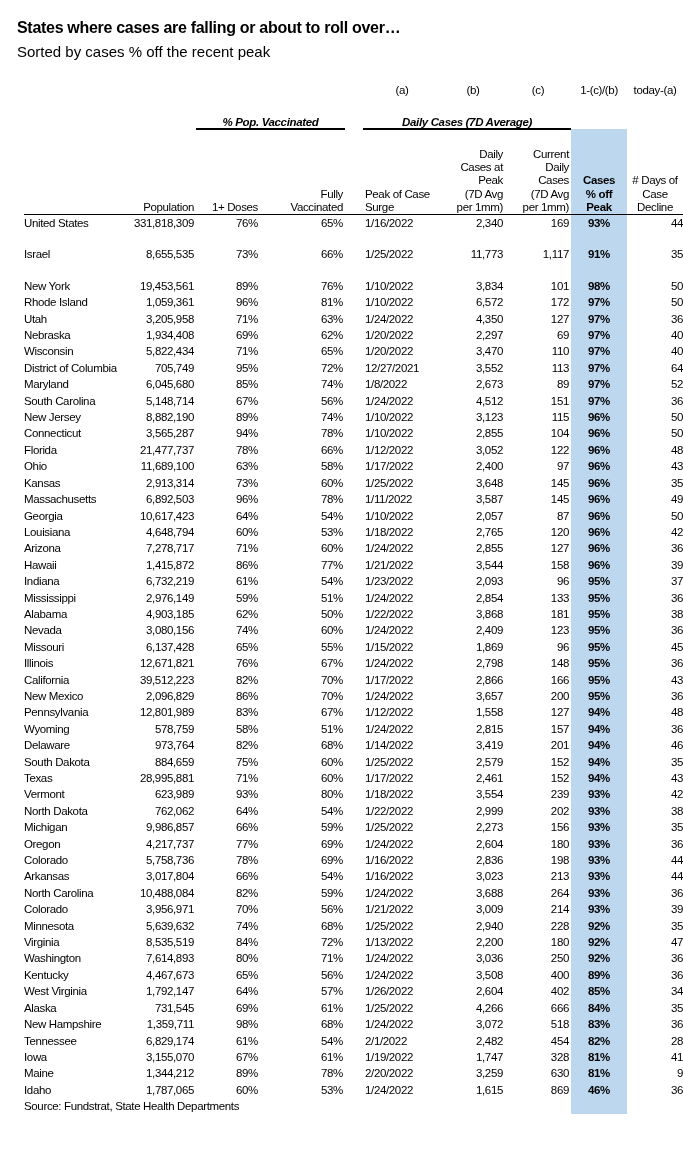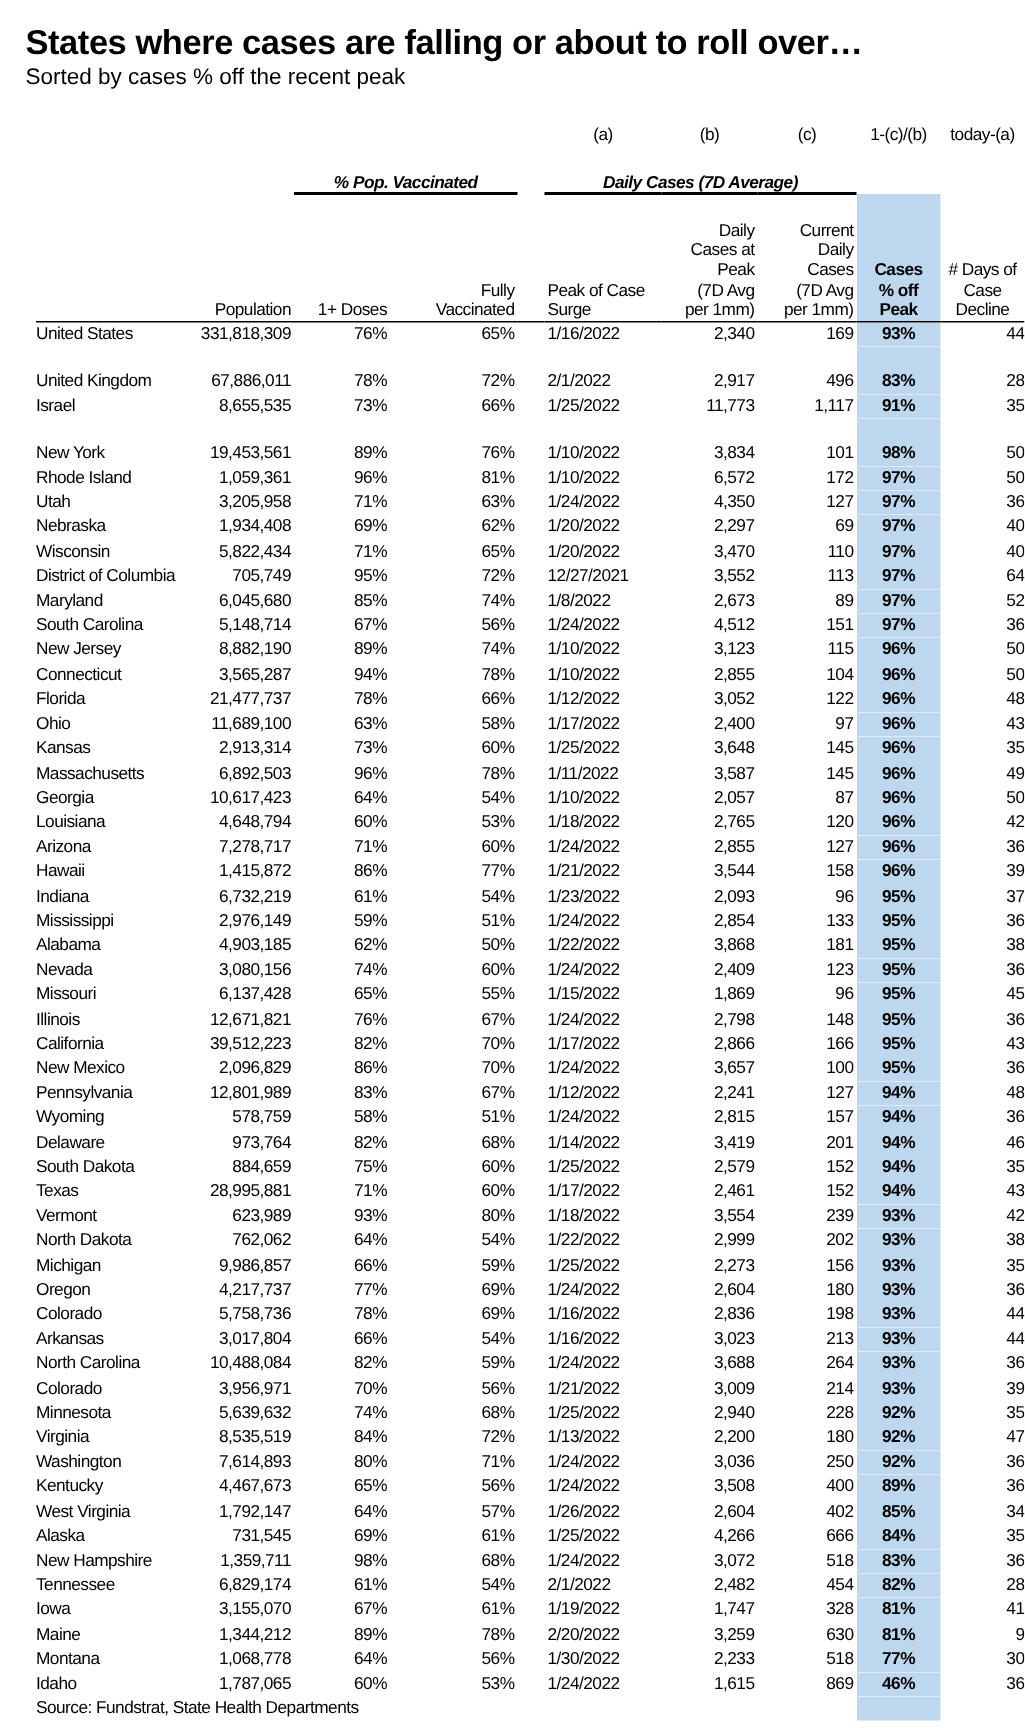--- a/index.html
+++ b/index.html
@@ -1,18 +1,18 @@
 <!DOCTYPE html>
 <html style="--hl: #BDD7EE;"><head>
 <meta charset="utf-8">
 <style>
   html,body{margin:0;padding:0;background:#fff;}
   body{width:683px;height:1152px;font-family:"Liberation Sans",sans-serif;color:#000;overflow:hidden;}
   .page{padding:14px 0 0 17px;}
-  .title{font-size:23px;font-weight:bold;margin:0;line-height:28px;letter-spacing:-0.3px;}
+  .title{font-size:16px;font-weight:bold;margin:0;line-height:28px;letter-spacing:-0.3px;}
   .subtitle{font-size:15px;line-height:20px;margin:0;}
   table.data{border-collapse:collapse;table-layout:fixed;width:659px;margin:18px 0 0 7px;
              font-size:11.5px;letter-spacing:-0.35px;}
   td,th{padding:0;margin:0;overflow:hidden;white-space:nowrap;font-weight:normal;vertical-align:bottom;}
   tr.annotations td{height:16px;text-align:center;}
   tr.groups td{height:32px;}
   .grp{font-weight:bold;font-style:italic;border-bottom:2px solid #000;text-align:center;}
   tr.colheads th{height:84px;line-height:13.2px;white-space:pre-line;border-bottom:1.5px solid #000;}
   tbody td{height:16.4px;line-height:16.4px;}
   .state{text-align:left;}
@@ -115,32 +115,20 @@
           <td class="num"></td>
           <td class="num"></td>
           <td class="gap"></td>
           <td class="date"></td>
           <td class="num"></td>
           <td class="num"></td>
           <td class="pct"></td>
           <td class="days"></td>
         </tr>
         <tr>
-          <td class="state">United Kingdom</td>
-          <td class="num">67,886,011</td>
-          <td class="num">78%</td>
-          <td class="num">72%</td>
-          <td class="gap"></td>
-          <td class="date">2/1/2022</td>
-          <td class="num">2,917</td>
-          <td class="num">496</td>
-          <td class="pct">83%</td>
-          <td class="days">28</td>
-        </tr>
-        <tr>
           <td class="state">Israel</td>
           <td class="num">8,655,535</td>
           <td class="num">73%</td>
           <td class="num">66%</td>
           <td class="gap"></td>
           <td class="date">1/25/2022</td>
           <td class="num">11,773</td>
           <td class="num">1,117</td>
           <td class="pct">91%</td>
           <td class="days">35</td>
@@ -458,32 +446,32 @@
           <td class="days">43</td>
         </tr>
         <tr>
           <td class="state">New Mexico</td>
           <td class="num">2,096,829</td>
           <td class="num">86%</td>
           <td class="num">70%</td>
           <td class="gap"></td>
           <td class="date">1/24/2022</td>
           <td class="num">3,657</td>
-          <td class="num">100</td>
+          <td class="num">200</td>
           <td class="pct">95%</td>
           <td class="days">36</td>
         </tr>
         <tr>
           <td class="state">Pennsylvania</td>
           <td class="num">12,801,989</td>
           <td class="num">83%</td>
           <td class="num">67%</td>
           <td class="gap"></td>
           <td class="date">1/12/2022</td>
-          <td class="num">2,241</td>
+          <td class="num">1,558</td>
           <td class="num">127</td>
           <td class="pct">94%</td>
           <td class="days">48</td>
         </tr>
         <tr>
           <td class="state">Wyoming</td>
           <td class="num">578,759</td>
           <td class="num">58%</td>
           <td class="num">51%</td>
           <td class="gap"></td>
@@ -737,32 +725,20 @@
           <td class="state">Maine</td>
           <td class="num">1,344,212</td>
           <td class="num">89%</td>
           <td class="num">78%</td>
           <td class="gap"></td>
           <td class="date">2/20/2022</td>
           <td class="num">3,259</td>
           <td class="num">630</td>
           <td class="pct">81%</td>
           <td class="days">9</td>
-        </tr>
-        <tr>
-          <td class="state">Montana</td>
-          <td class="num">1,068,778</td>
-          <td class="num">64%</td>
-          <td class="num">56%</td>
-          <td class="gap"></td>
-          <td class="date">1/30/2022</td>
-          <td class="num">2,233</td>
-          <td class="num">518</td>
-          <td class="pct">77%</td>
-          <td class="days">30</td>
         </tr>
         <tr>
           <td class="state">Idaho</td>
           <td class="num">1,787,065</td>
           <td class="num">60%</td>
           <td class="num">53%</td>
           <td class="gap"></td>
           <td class="date">1/24/2022</td>
           <td class="num">1,615</td>
           <td class="num">869</td>

